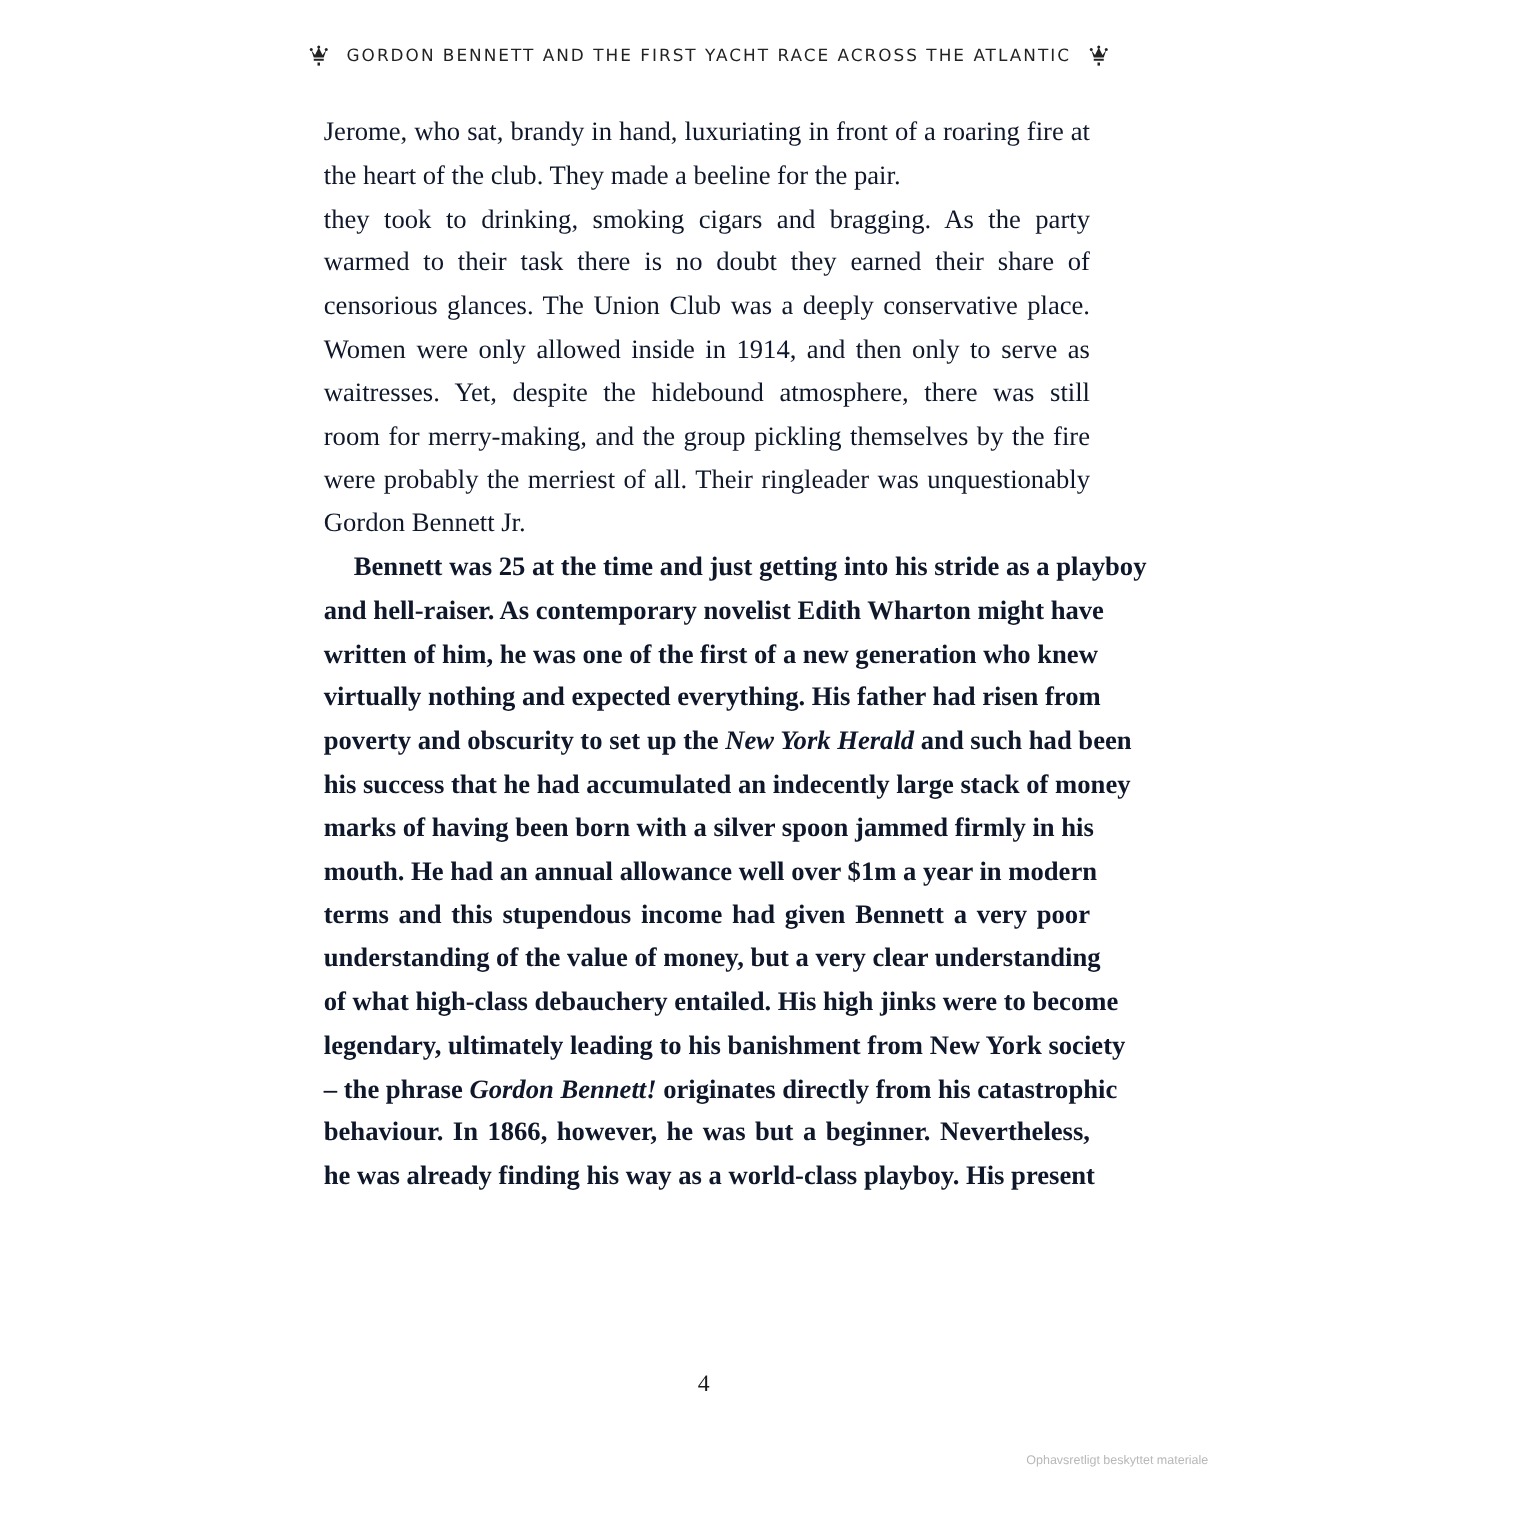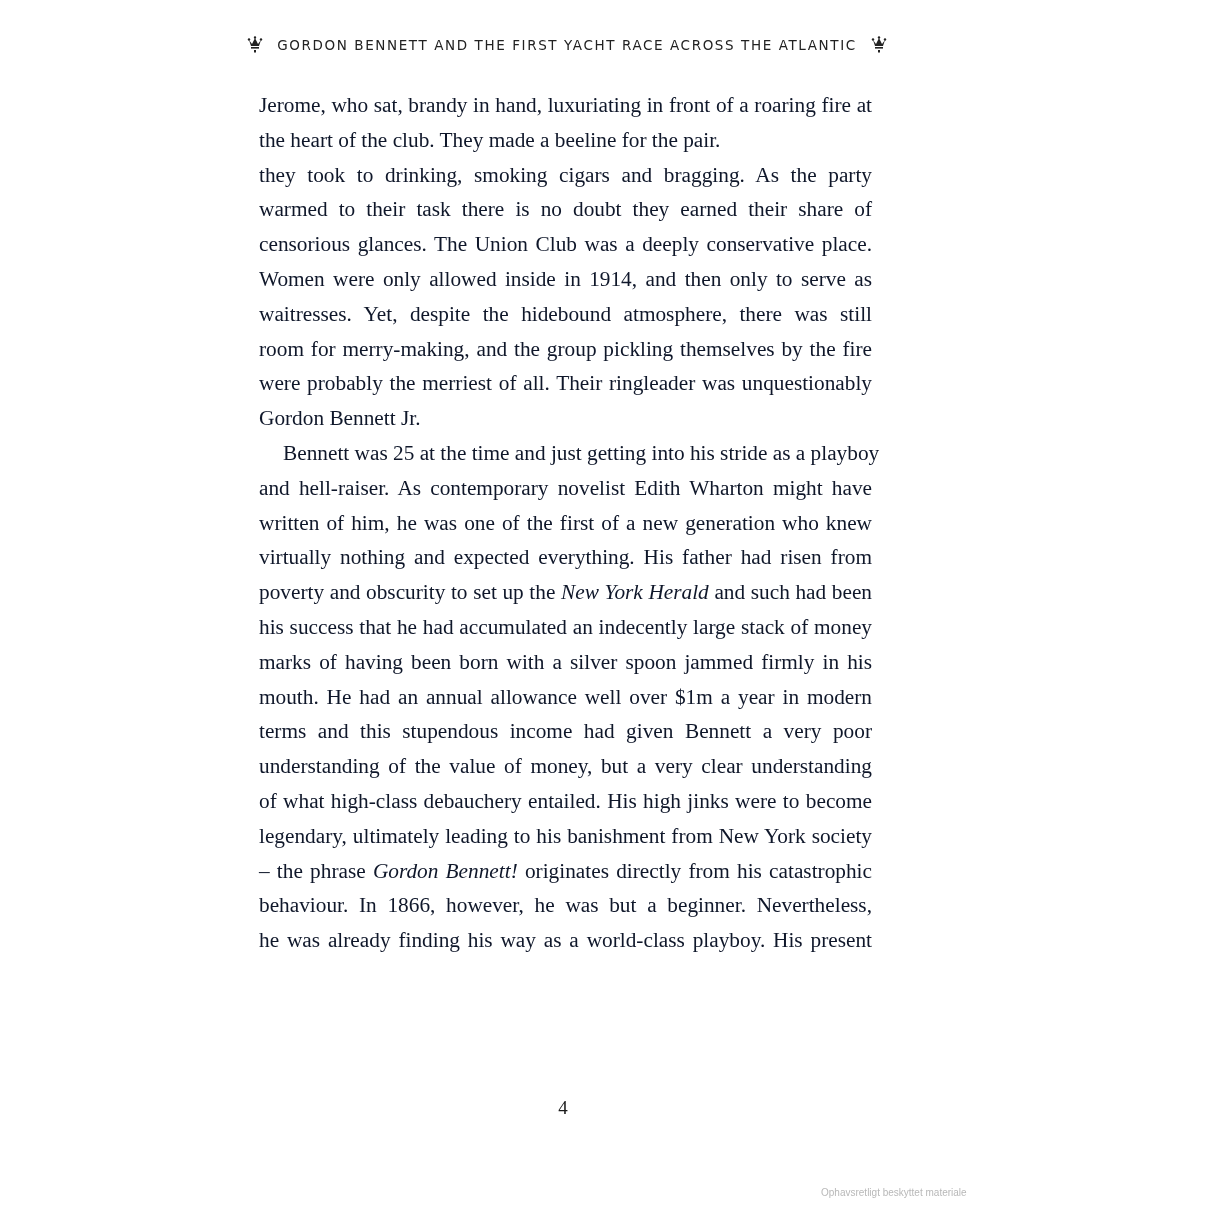--- a/index.html
+++ b/index.html
@@ -22,21 +22,21 @@
   .text-block p.cont { text-indent:0; }
   .line { display:block; text-align:justify; text-align-last:justify; white-space:nowrap; }
   .line.last { text-align-last:left; }
   .text-block em { font-style:italic; }
   .page-number {
     position:absolute; top:1097px; left:0; width:1126px; text-align:center;
     font-family:"Liberation Serif", serif; font-size:19px; color:#1a1a1a;
   }
   .watermark {
     position:absolute; top:1163px; left:821px;
-    font-family:"Liberation Sans", sans-serif; font-size:10px; color:#b8b8b8;margin-top:24px;
+    font-family:"Liberation Sans", sans-serif; font-size:10px; color:#b8b8b8;
   }
 </style>
 </head>
 <body>
 
 <div class="header">
   <span class="crown">
     <svg viewBox="0 0 16 18">
       <path d="M2 4 L4 10 L12 10 L14 4 L11 8 L8 2 L5 8 Z" fill="#222"></path>
       <circle cx="2" cy="3.5" r="1.2" fill="#222"></circle>
@@ -67,21 +67,21 @@
     <p class="indent" style="text-indent: 0px;">
       <span class="line">they took to drinking, smoking cigars and bragging. As the party</span>
       <span class="line">warmed to their task there is no doubt they earned their share of</span>
       <span class="line">censorious glances. The Union Club was a deeply conservative place.</span>
       <span class="line">Women were only allowed inside in 1914, and then only to serve as</span>
       <span class="line">waitresses. Yet, despite the hidebound atmosphere, there was still</span>
       <span class="line">room for merry-making, and the group pickling themselves by the fire</span>
       <span class="line">were probably the merriest of all. Their ringleader was unquestionably</span>
       <span class="line last">Gordon Bennett Jr.</span>
     </p>
-    <p class="indent" style="text-indent: 0px;">
+    <p class="indent" style="text-indent: 0px; font-weight: bold;">
       <span class="line" style="padding-left: 24px;">Bennett was 25 at the time and just getting into his stride as a playboy</span>
       <span class="line">and hell-raiser. As contemporary novelist Edith Wharton might have</span>
       <span class="line">written of him, he was one of the first of a new generation who knew</span>
       <span class="line">virtually nothing and expected everything. His father had risen from</span>
       <span class="line">poverty and obscurity to set up the <em>New York Herald</em> and such had been</span>
       <span class="line">his success that he had accumulated an indecently large stack of money</span>
       <span class="line">marks of having been born with a silver spoon jammed firmly in his</span>
       <span class="line">mouth. He had an annual allowance well over $1m a year in modern</span>
       <span class="line">terms and this stupendous income had given Bennett a very poor</span>
       <span class="line">understanding of the value of money, but a very clear understanding</span>

